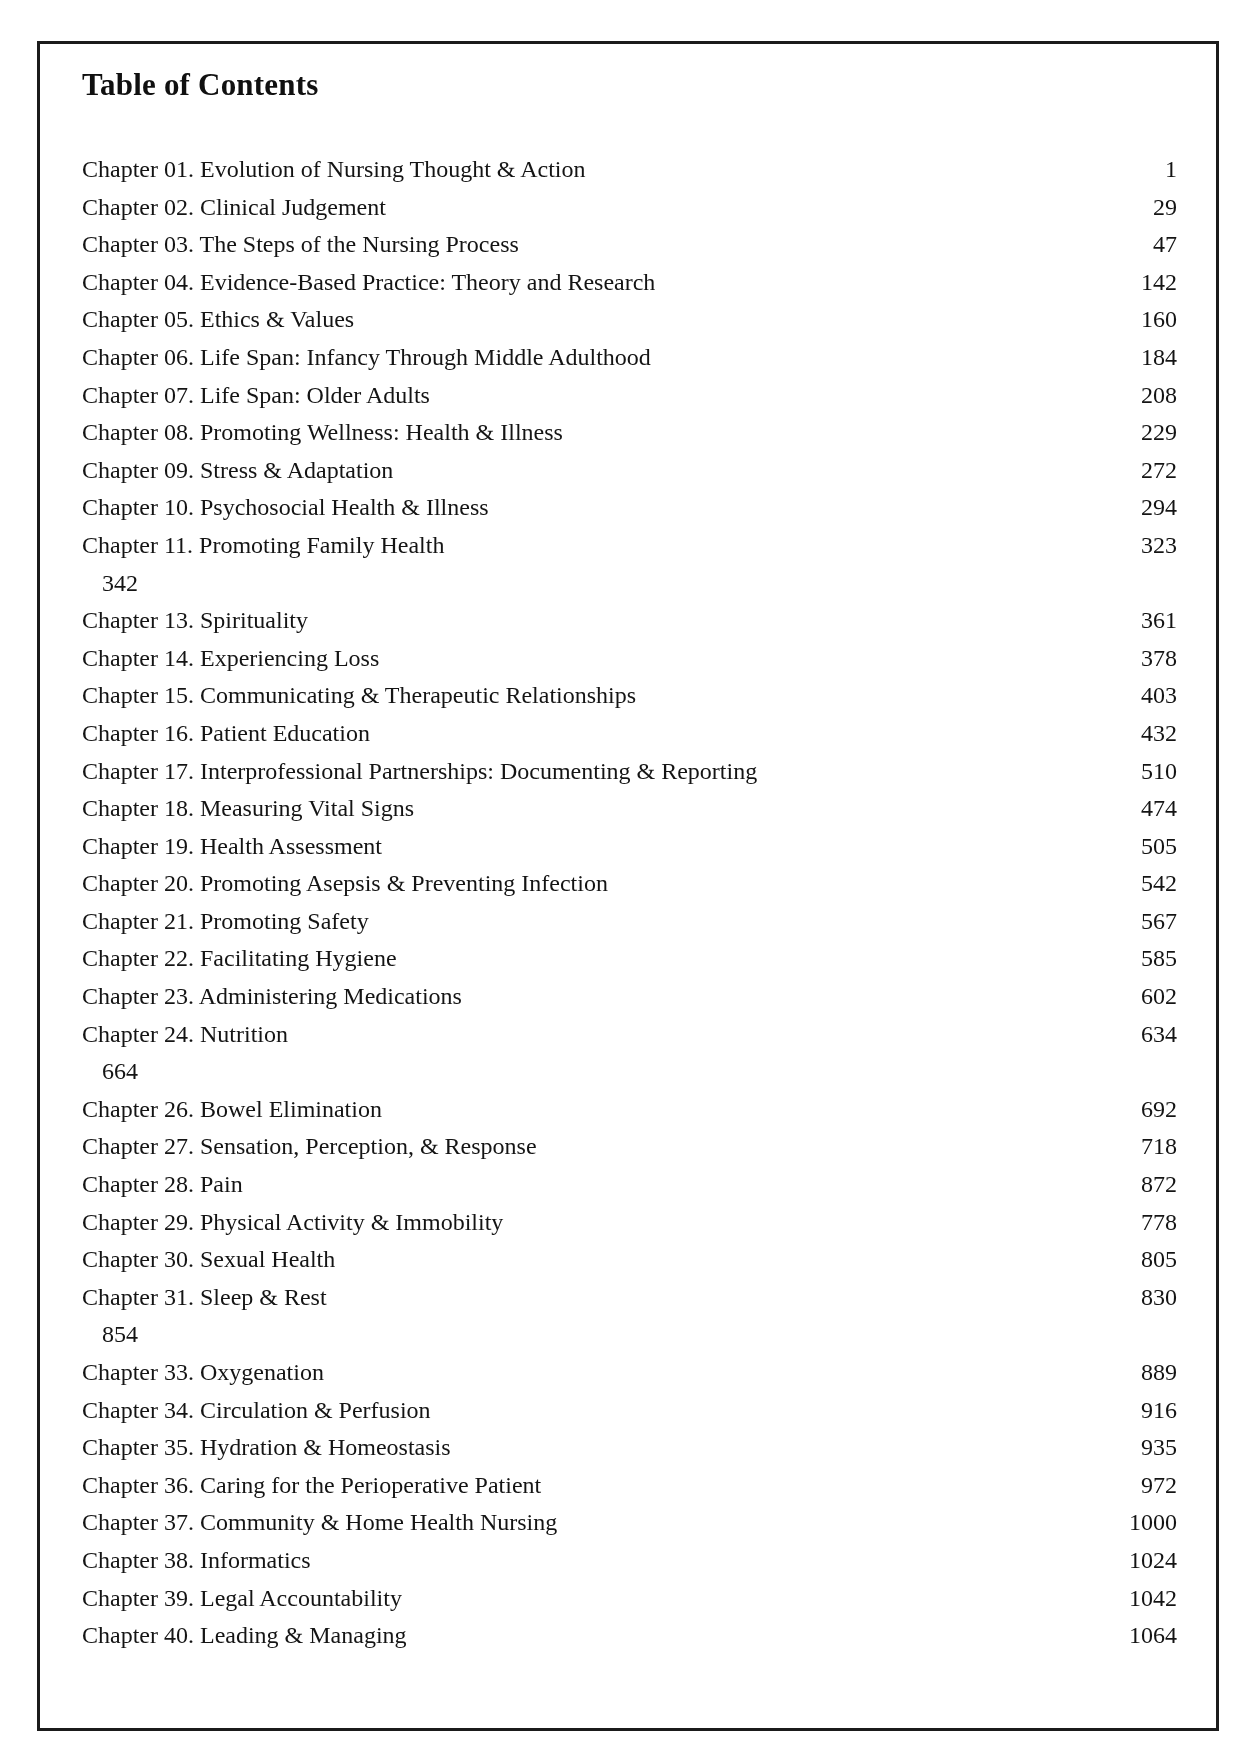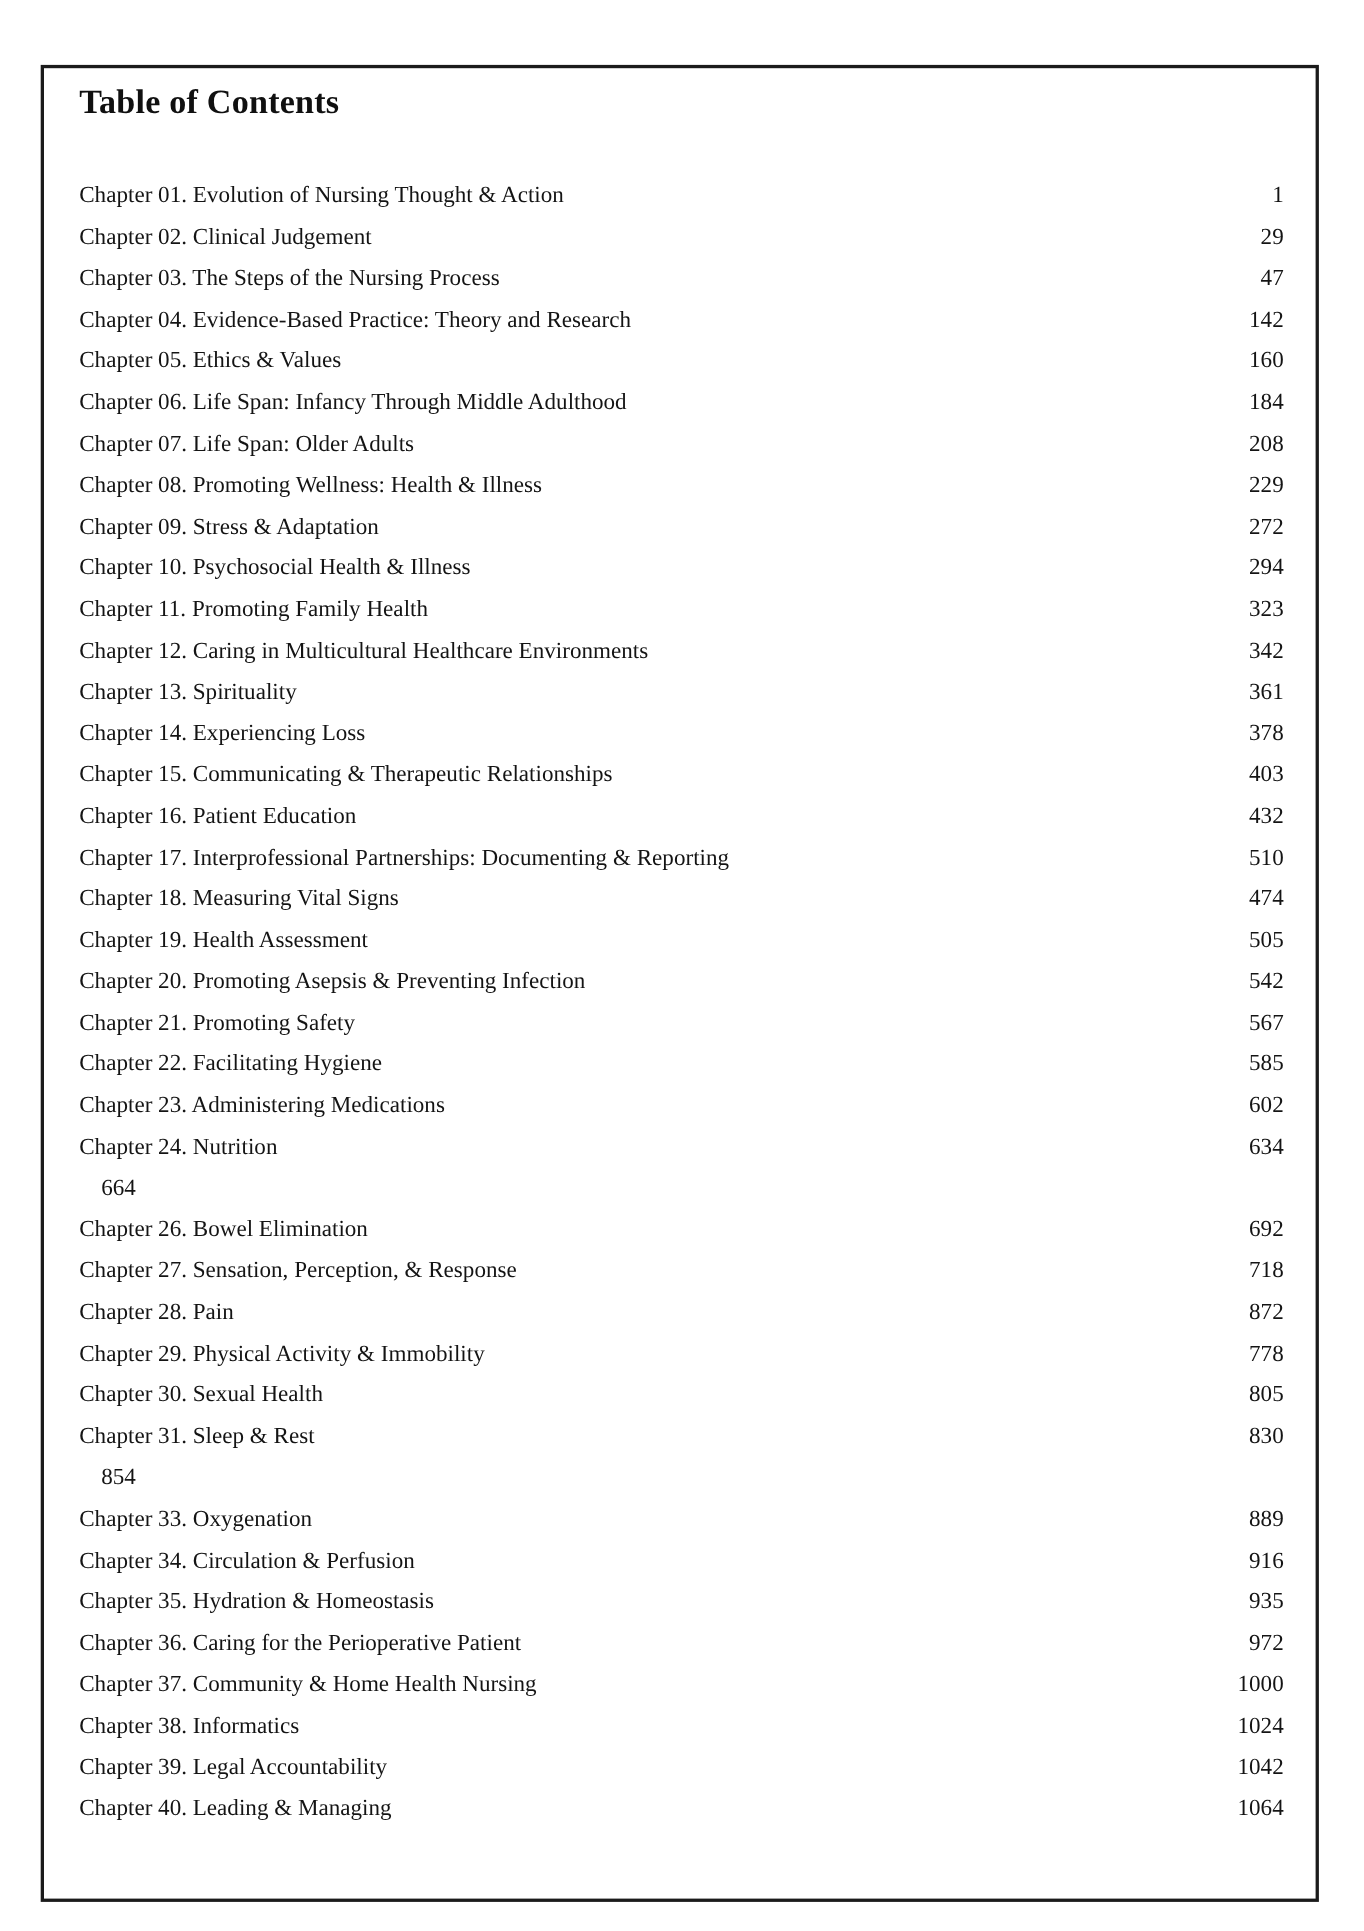--- a/index.html
+++ b/index.html
@@ -11,47 +11,47 @@
     width: 1240px;
     height: 1755px;
     position: relative;
     font-family: "Liberation Serif", "DejaVu Serif", serif;
     color: #141414;
     overflow: hidden;
   }
   .page-frame {
     position: absolute;
     left: 37px;
-    top: 59px;
+    top: 41px;
     width: 1156px;   
     height: 1664px;  
     border: 3px solid #1b1b1b;
     background: #ffffff;
     box-sizing: content-box;
-    padding: 0;
+    padding: 10px;
   }
   .page-title {
     margin: 12px 0 0 32px;
     font-size: 31px;
     line-height: 38px;
     font-weight: bold;
     letter-spacing: 0.2px;
     color: #101010;
   }
   .toc-list {
     margin-top: 47px;
     padding-left: 32px;
     padding-right: 29px;
   }
   .toc-row {
     display: flex;
     justify-content: space-between;
     align-items: center;
     height: 37.6px;
-    font-size: 21px;
+    font-size: 24px;
     line-height: 37.6px;
     white-space: nowrap;
     gap: 23px;
   }
   .toc-row .chapter-label {
     text-align: left;
   }
   .toc-row .page-number {
     text-align: right;
     padding-left: 20px;
@@ -112,21 +112,20 @@
     <span class="chapter-label">Chapter 10. Psychosocial Health &amp; Illness</span>
     <span class="page-number">294</span>
   </div>
 
   <div class="toc-row">
     <span class="chapter-label">Chapter 11. Promoting Family Health</span>
     <span class="page-number">323</span>
   </div>
 
   <div class="toc-row">
-    <span class="chapter-label">Chapter 12. Caring in Multicultural Healthcare Environments</span>
     <span class="page-number">342</span>
   </div>
 
   <div class="toc-row">
     <span class="chapter-label">Chapter 13. Spirituality</span>
     <span class="page-number">361</span>
   </div>
 
   <div class="toc-row">
     <span class="chapter-label">Chapter 14. Experiencing Loss</span>

